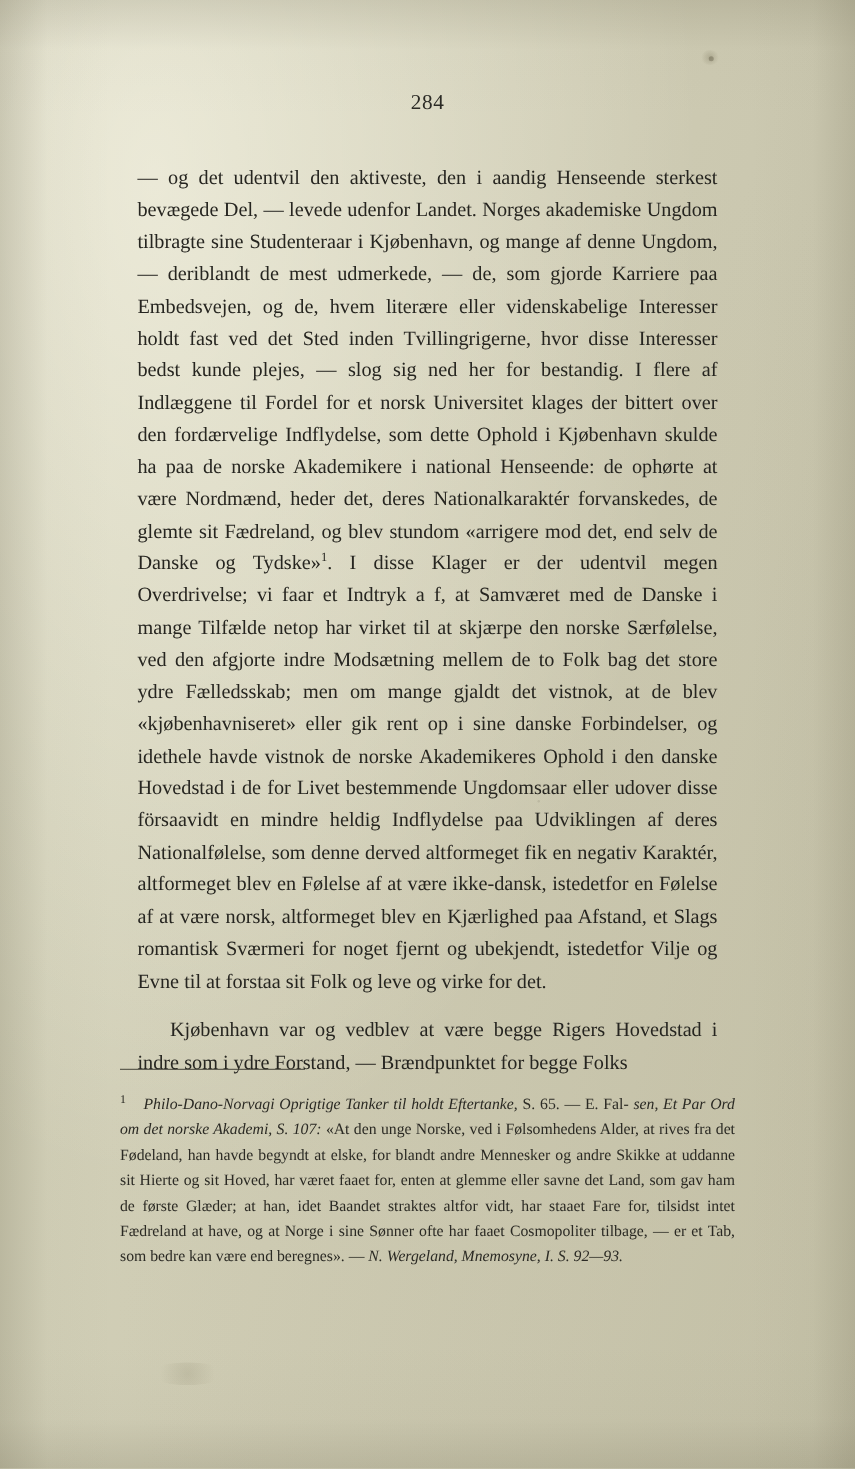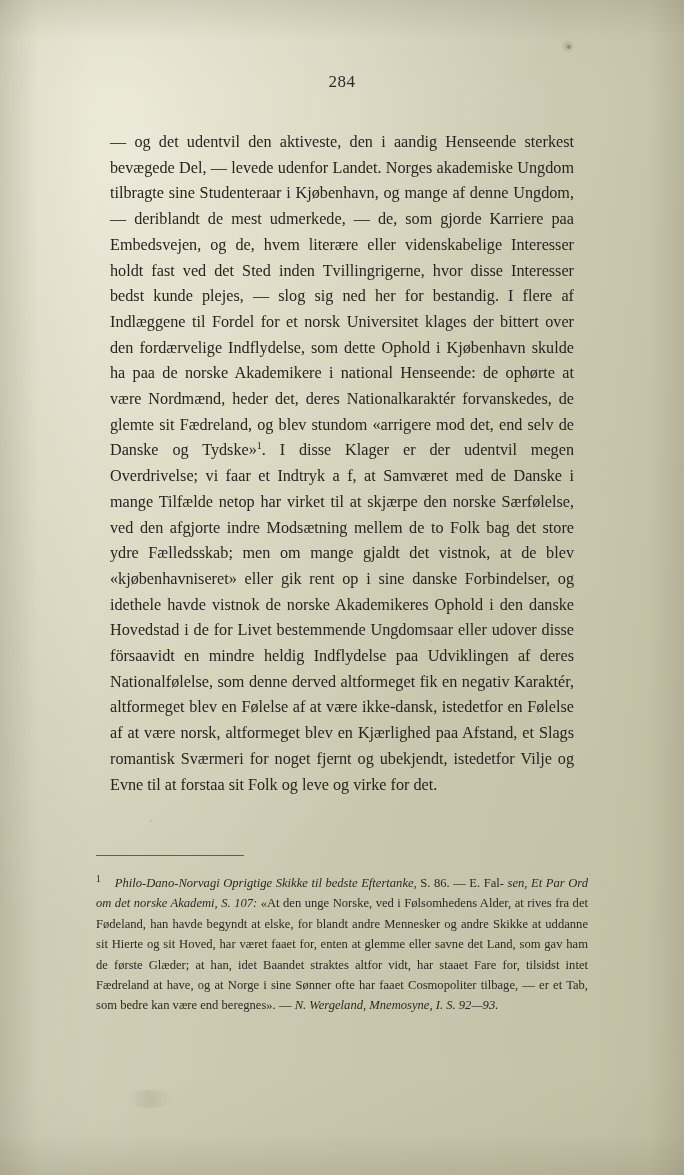--- a/index.html
+++ b/index.html
@@ -128,27 +128,28 @@
   <div class="smudge" style="left:560px; top:40px; width:16px; height:12px;"></div>
   <div class="speck" style="left:567px; top:45px; width:4px; height:4px;"></div>
   <div class="speck" style="left:150px; top:820px; width:2px; height:2px; opacity:.5;"></div>
   <div class="speck" style="left:430px; top:640px; width:2px; height:2px; opacity:.35;"></div>
   <div class="smudge" style="left:120px; top:1090px; width:60px; height:18px; opacity:.5;"></div>
 
   <div class="page-number">284</div>
 
   <div class="body-text">
     <p><span class="lead">— og det udentvil den aktiveste, den i aandig Henseende sterkest bevægede Del, — levede udenfor Landet. Norges akademiske Ungdom tilbragte sine Studenteraar i Kjøbenhavn, og mange af denne Ungdom, — deriblandt de mest udmerkede, — de, som gjorde Karriere paa Embedsvejen, og de, hvem literære eller videnskabelige Interesser holdt fast ved det Sted inden Tvillingrigerne, hvor disse Interesser bedst kunde plejes, — slog sig ned her for bestandig. I flere af Indlæggene til Fordel for et norsk Universitet klages der bittert over den fordærvelige Indflydelse, som dette Ophold i Kjøbenhavn skulde ha paa de norske Akademikere i national Henseende: de ophørte at være Nordmænd, heder det, deres Nationalkaraktér forvanskedes, de glemte sit Fædreland, og blev stundom «arrigere mod det, end selv de Danske og Tydske»</span><sup class="fnref">1</sup><span class="lead">. I disse Klager er der udentvil megen Overdrivelse; vi faar et Indtryk a f, at Samværet med de Danske i mange Tilfælde netop har virket til at skjærpe den norske Særfølelse, ved den afgjorte indre Modsætning mellem de to Folk bag det store ydre Fælledsskab; men om mange gjaldt det vistnok, at de blev «kjøbenhavniseret» eller gik rent op i sine danske Forbindelser, og idethele havde vistnok de norske Akademikeres Ophold i den danske Hovedstad i de for Livet bestemmende Ungdomsaar eller udover disse försaavidt en mindre heldig Indflydelse paa Udviklingen af deres Nationalfølelse, som denne derved altformeget fik en negativ Karaktér, altformeget blev en Følelse af at være ikke-dansk, istedetfor en Følelse af at være norsk, altformeget blev en Kjærlighed paa Afstand, et Slags romantisk Sværmeri for noget fjernt og ubekjendt, istedetfor Vilje og Evne til at forstaa sit Folk og leve og virke for det.</span></p>
+    <p class="indent">Kjøbenhavn var og vedblev at være begge Rigers Hovedstad i indre som i ydre Forstand, — Brændpunktet for begge Folks</p>
   </div>
 
   <div class="rule"></div>
 
   <div class="footnote">
     <p>
-      <span class="fnum">1</span><span class="fn-first-line-indent"></span><span class="it">Philo-Dano-Norvagi Oprigtige Skikke til bedste Eftertanke,</span><span> S. 86. — E. Fal-</span>
+      <span class="fnum">1</span><span class="fn-first-line-indent"></span><span class="it">Philo-Dano-Norvagi Oprigtige Tanker til holdt Eftertanke,</span><span> S. 65. — E. Fal-</span>
       <span class="it">sen, Et Par Ord om det norske Akademi, S. 107:</span><span> «At den unge Norske, ved</span>
       <span>i Følsomhedens Alder, at rives fra det Fødeland, han havde begyndt at</span>
       <span>elske, for blandt andre Mennesker og andre Skikke at uddanne sit Hierte</span>
       <span>og sit Hoved, har været faaet for, enten at glemme eller savne det Land,</span>
       <span>som gav ham de første Glæder; at han, idet Baandet straktes altfor vidt,</span>
       <span>har staaet Fare for, tilsidst intet Fædreland at have, og at Norge i sine</span>
       <span>Sønner ofte har faaet Cosmopoliter tilbage, — er et Tab, som bedre kan</span>
       <span>være end beregnes». — </span><span class="it">N. Wergeland, Mnemosyne, I. S. 92—93.</span>
     </p>
   </div>

